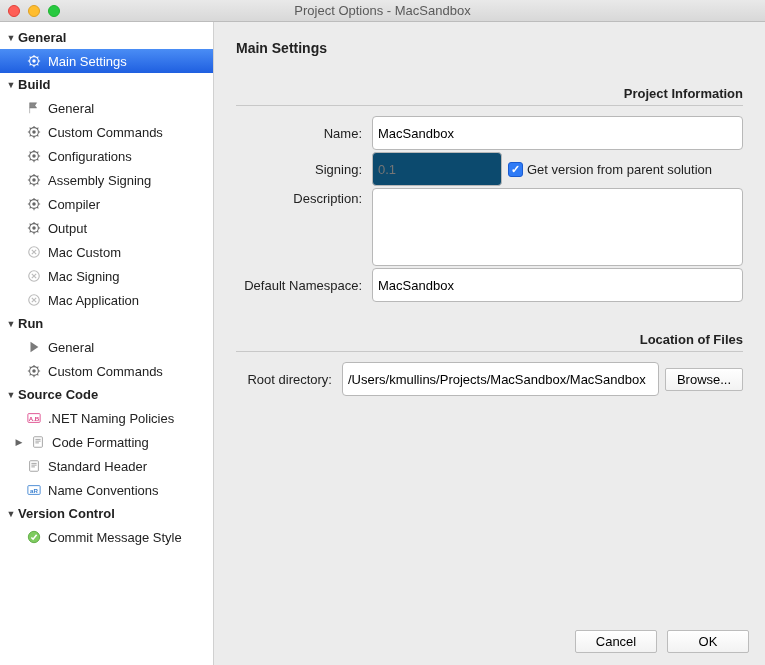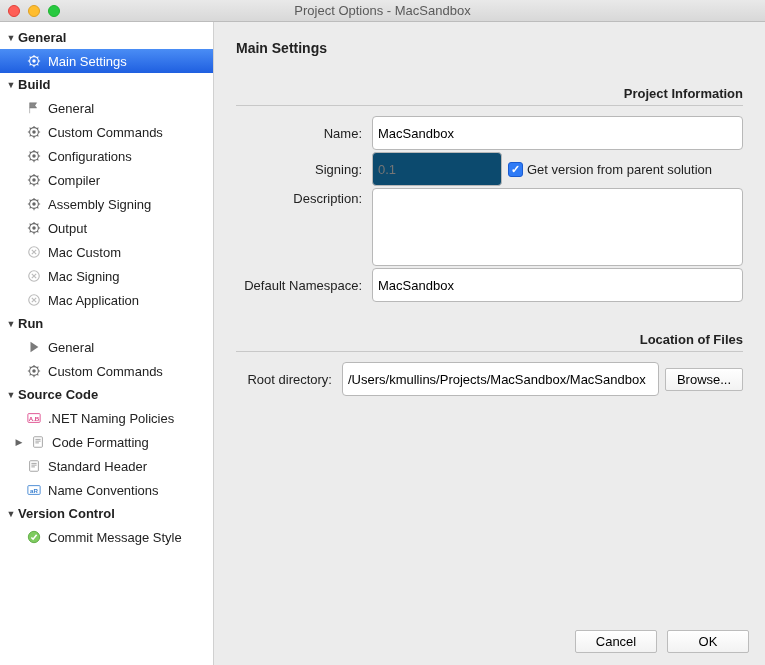--- a/index.html
+++ b/index.html
@@ -209,31 +209,31 @@
       <span>Configurations</span>
     </div>
     <div class="item">
       <span class="icon">
           <svg viewBox="0 0 16 16">
             <circle cx="8" cy="8" r="5" fill="none" stroke="#666" stroke-width="1.2"></circle>
             <circle cx="8" cy="8" r="2" fill="#666"></circle>
             <path d="M8 1v2M8 13v2M1 8h2M13 8h2M3 3l1.4 1.4M11.6 11.6L13 13M13 3l-1.4 1.4M4.4 11.6L3 13" stroke="#666" stroke-width="1.2"></path>
           </svg>
         </span>
+      <span>Assembly Signing</span>
+    </div>
+    <div class="item">
+      <span class="icon">
+          <svg viewBox="0 0 16 16">
+            <circle cx="8" cy="8" r="5" fill="none" stroke="#666" stroke-width="1.2"></circle>
+            <circle cx="8" cy="8" r="2" fill="#666"></circle>
+            <path d="M8 1v2M8 13v2M1 8h2M13 8h2M3 3l1.4 1.4M11.6 11.6L13 13M13 3l-1.4 1.4M4.4 11.6L3 13" stroke="#666" stroke-width="1.2"></path>
+          </svg>
+        </span>
       <span>Compiler</span>
-    </div>
-    <div class="item">
-      <span class="icon">
-          <svg viewBox="0 0 16 16">
-            <circle cx="8" cy="8" r="5" fill="none" stroke="#666" stroke-width="1.2"></circle>
-            <circle cx="8" cy="8" r="2" fill="#666"></circle>
-            <path d="M8 1v2M8 13v2M1 8h2M13 8h2M3 3l1.4 1.4M11.6 11.6L13 13M13 3l-1.4 1.4M4.4 11.6L3 13" stroke="#666" stroke-width="1.2"></path>
-          </svg>
-        </span>
-      <span>Assembly Signing</span>
     </div>
     <div class="item">
       <span class="icon">
           <svg viewBox="0 0 16 16">
             <circle cx="8" cy="8" r="5" fill="none" stroke="#666" stroke-width="1.2"></circle>
             <circle cx="8" cy="8" r="2" fill="#666"></circle>
             <path d="M8 1v2M8 13v2M1 8h2M13 8h2M3 3l1.4 1.4M11.6 11.6L13 13M13 3l-1.4 1.4M4.4 11.6L3 13" stroke="#666" stroke-width="1.2"></path>
           </svg>
         </span>
       <span>Output</span>

